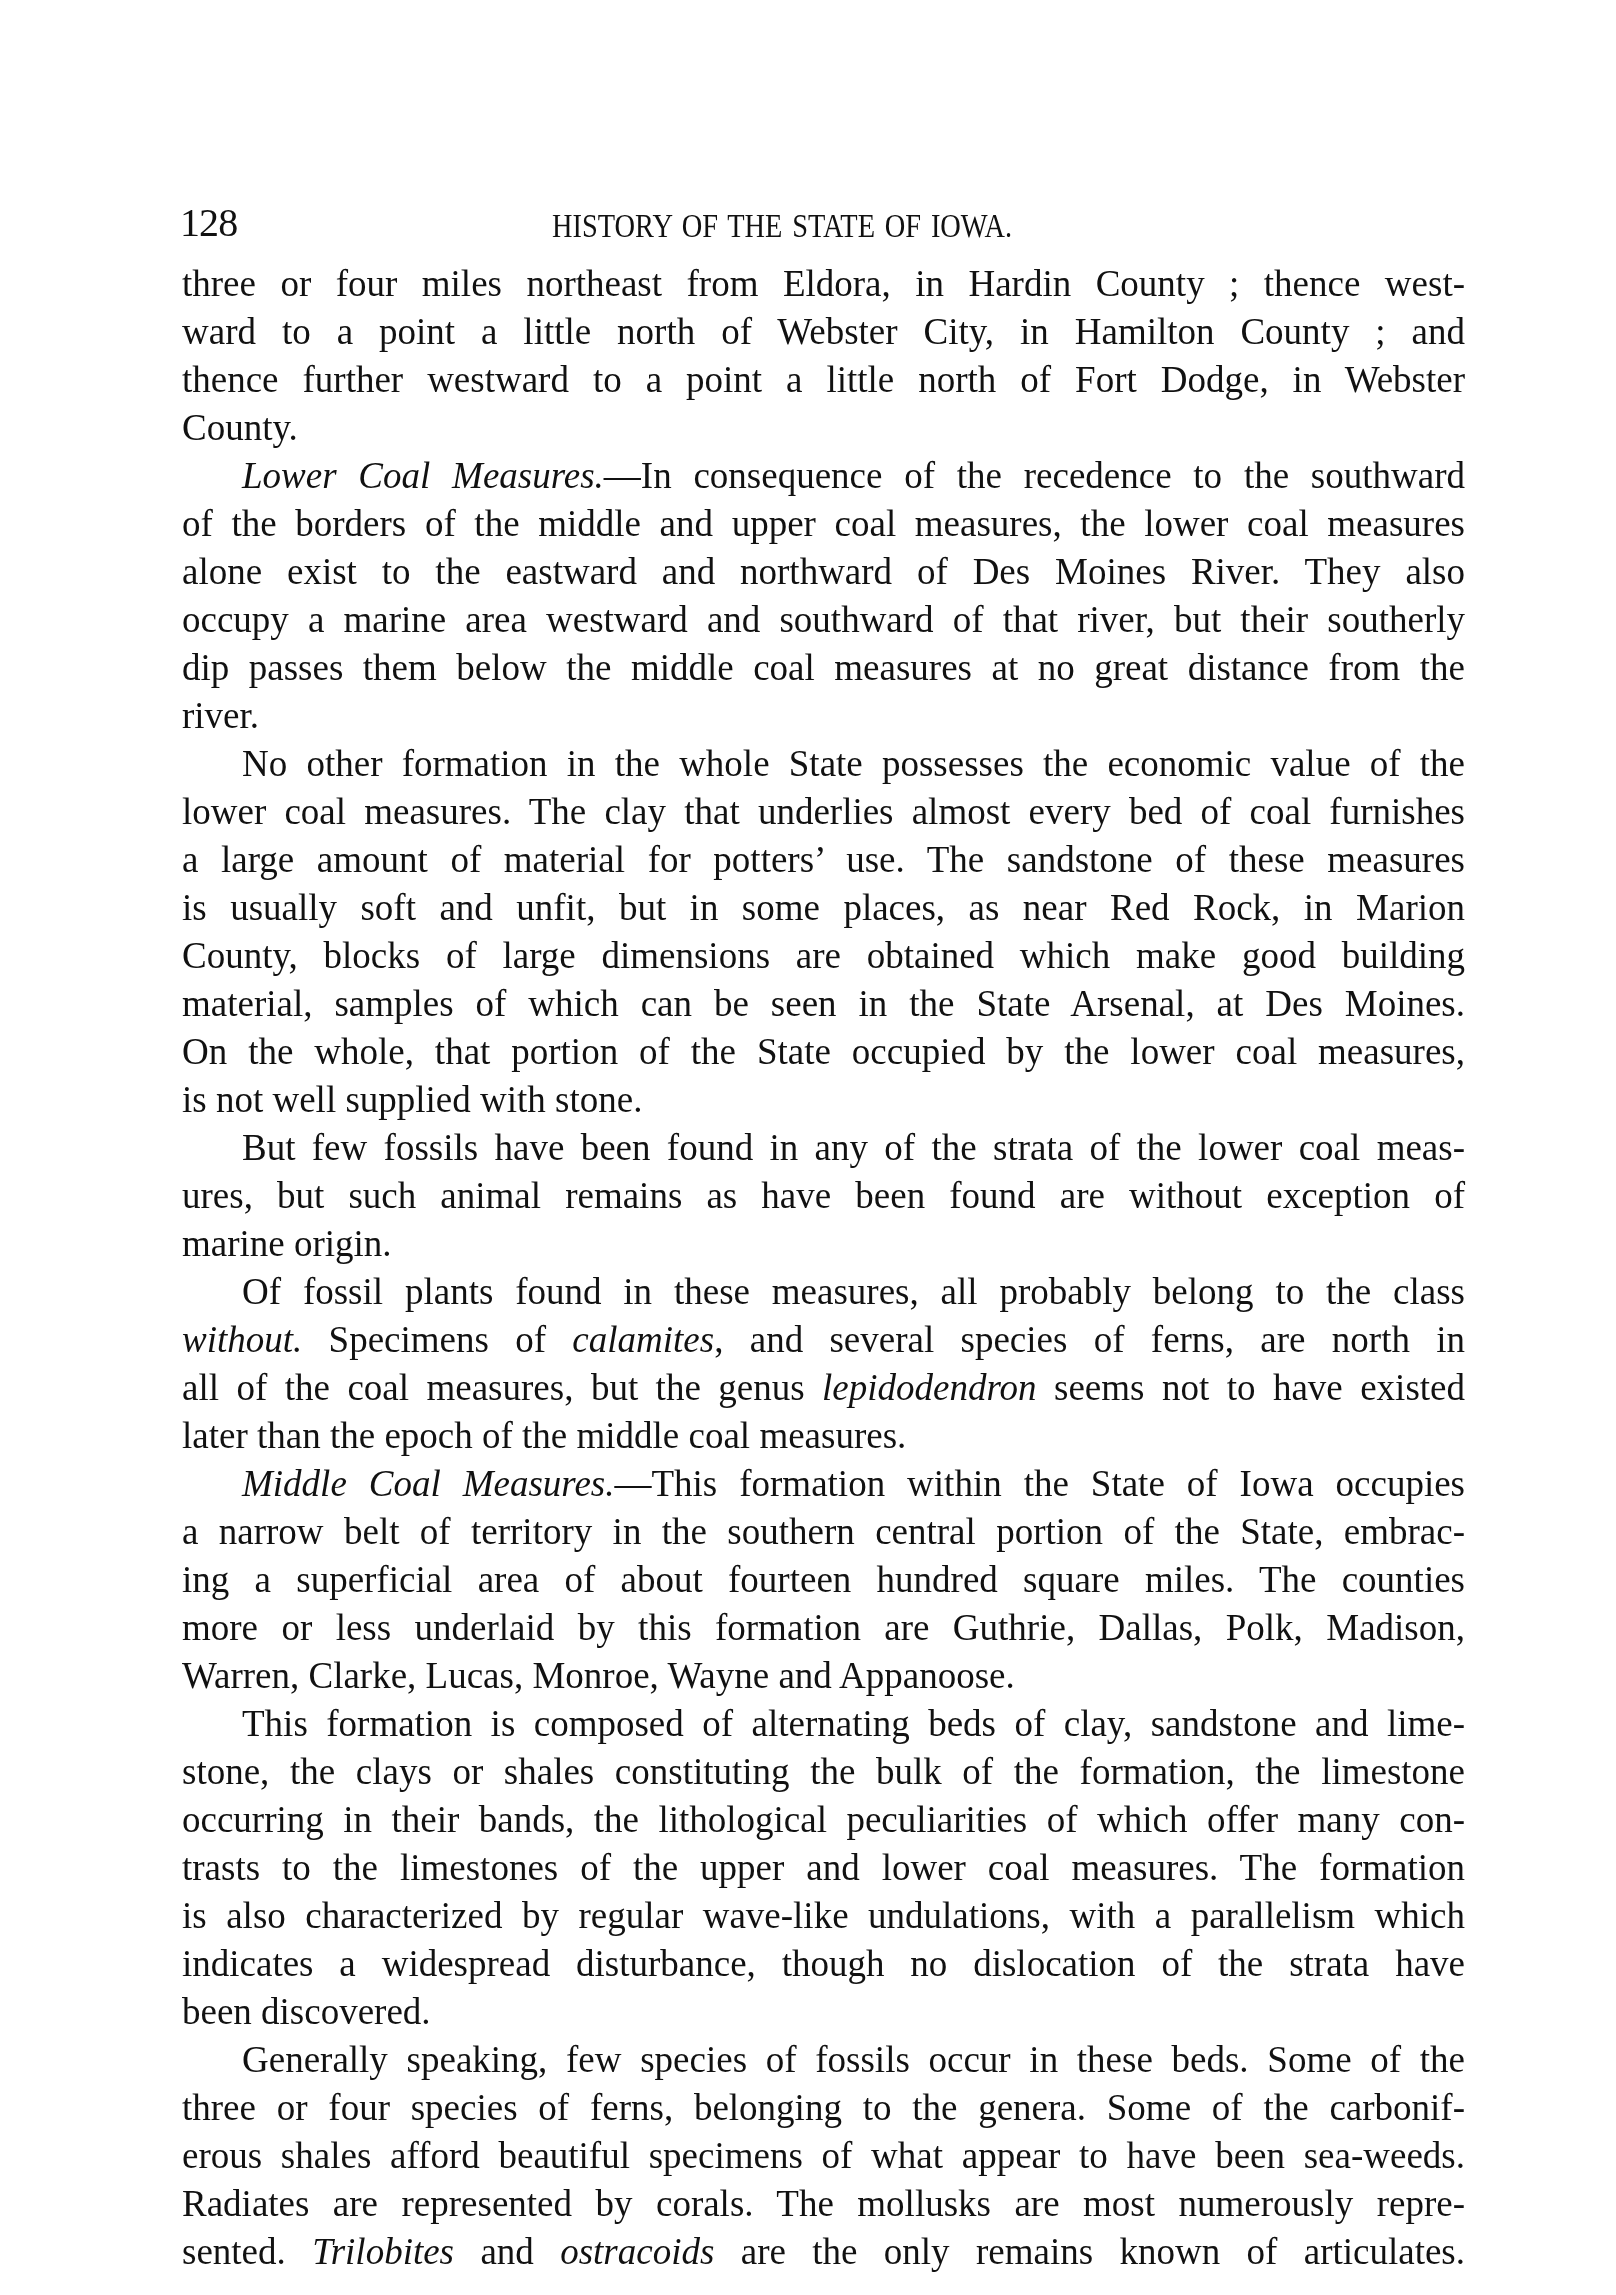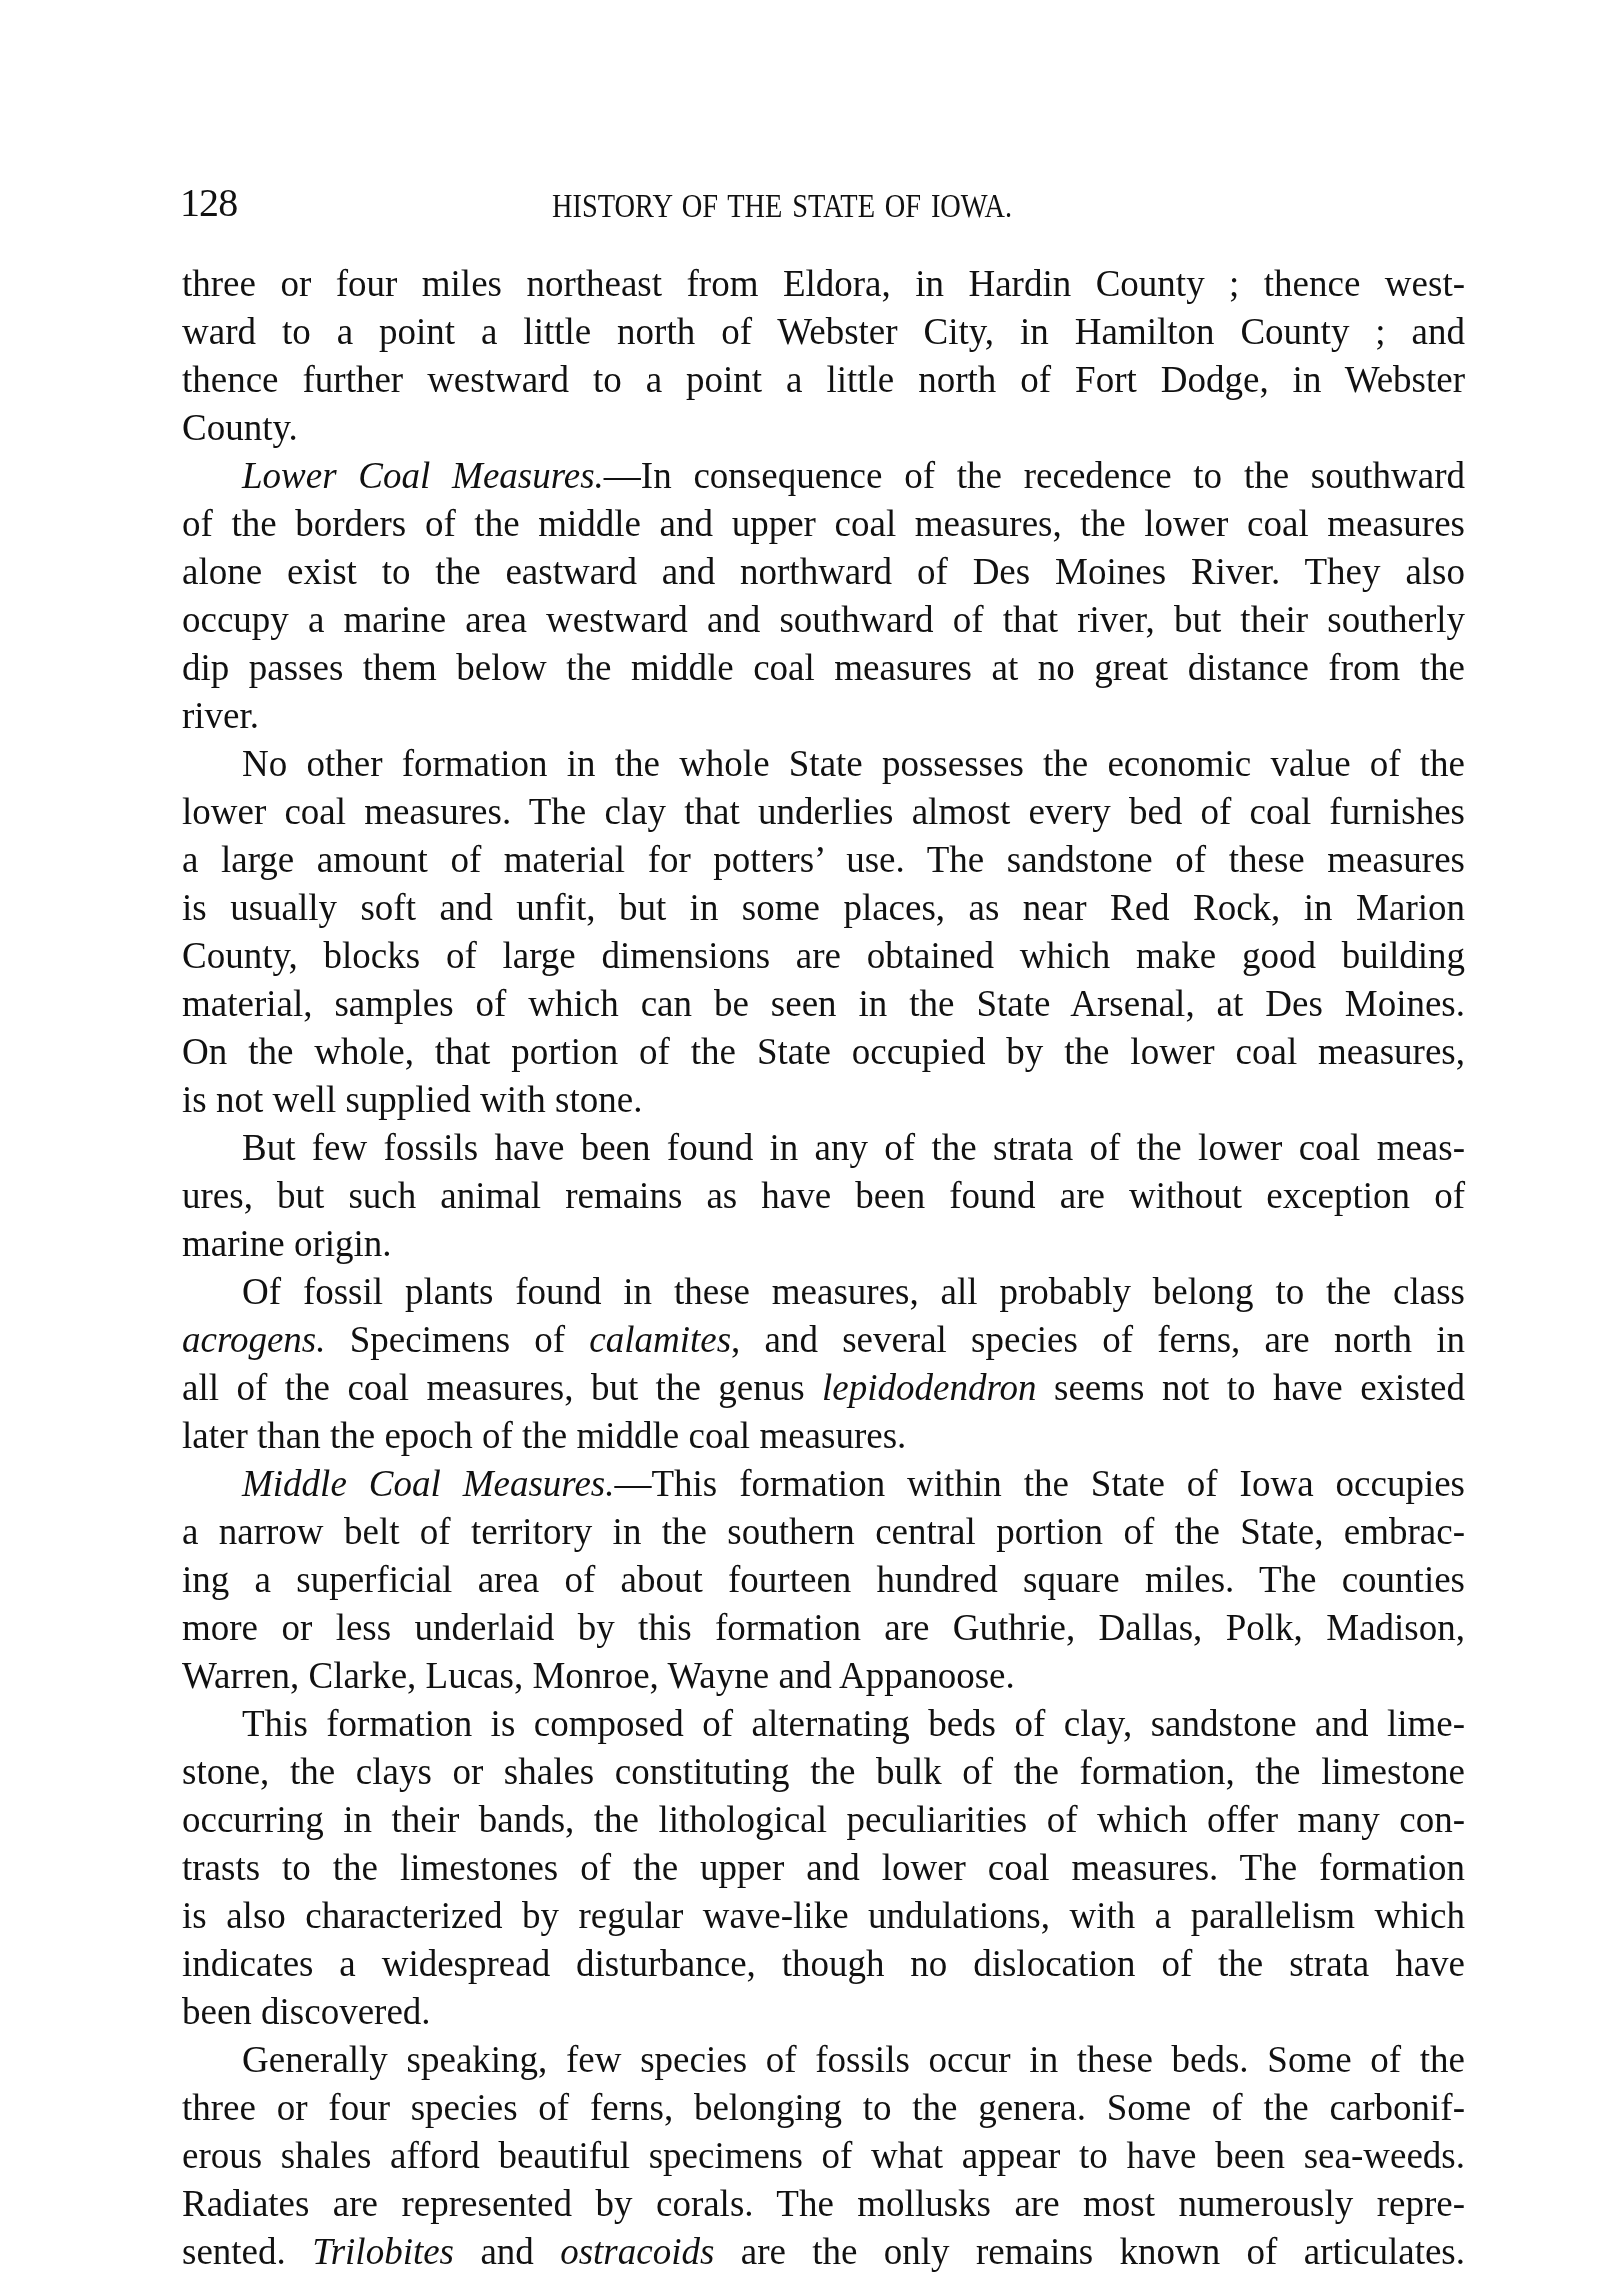--- a/index.html
+++ b/index.html
@@ -19,21 +19,21 @@
     position: absolute;
     left: 0; top: 0;
     width: 1616px;
     height: 2494px;
     background: #ffffff;
   }
   
   .running-head {
     position: absolute;
     left: 180px;
-    top: 180px;
+    top: 200px;
     width: 1285px;
     height: 46px;
   }
   .page-number {
     position: absolute;
     left: 0;
     top: 0;
     font-size: 40px;
     line-height: 46px;
     letter-spacing: -0.9px;
@@ -105,21 +105,21 @@
       <div class="line"><span>a large amount of material for potters’ use.  The sandstone of these measures</span></div>
       <div class="line"><span>is usually soft and unfit, but in some places, as near Red Rock, in Marion</span></div>
       <div class="line"><span>County, blocks of large dimensions are obtained which make good building</span></div>
       <div class="line"><span>material, samples of which can be seen in the State Arsenal, at Des Moines.</span></div>
       <div class="line"><span>On the whole, that portion of the State occupied by the lower coal measures,</span></div>
       <div class="line last"><span>is not well supplied with stone.</span></div>
       <div class="line indent"><span>But few fossils have been found in any of the strata of the lower coal meas-</span></div>
       <div class="line"><span>ures, but such animal remains as have been found are without exception of</span></div>
       <div class="line last"><span>marine origin.</span></div>
       <div class="line indent"><span>Of fossil plants found in these measures, all probably belong to the class</span></div>
-      <div class="line"><span class="it">acrogens.</span><span>  Specimens of </span><span class="it">calamites</span><span>, and several species of ferns, are north in</span></div>
+      <div class="line"><span class="it">without.</span><span>  Specimens of </span><span class="it">calamites</span><span>, and several species of ferns, are north in</span></div>
       <div class="line"><span>all of the coal measures, but the genus </span><span class="it">lepidodendron</span><span> seems not to have existed</span></div>
       <div class="line last"><span>later than the epoch of the middle coal measures.</span></div>
       <div class="line indent"><span class="it">Middle Coal Measures.</span><span>—This formation within the State of Iowa occupies</span></div>
       <div class="line"><span>a narrow belt of territory in the southern central portion of the State, embrac-</span></div>
       <div class="line"><span>ing a superficial area of about fourteen hundred square miles.  The counties</span></div>
       <div class="line"><span>more or less underlaid by this formation are Guthrie, Dallas, Polk, Madison,</span></div>
       <div class="line last"><span>Warren, Clarke, Lucas, Monroe, Wayne and Appanoose.</span></div>
       <div class="line indent"><span>This formation is composed of alternating beds of clay, sandstone and lime-</span></div>
       <div class="line"><span>stone, the clays or shales constituting the bulk of the formation, the limestone</span></div>
       <div class="line"><span>occurring in their bands, the lithological peculiarities of which offer many con-</span></div>

